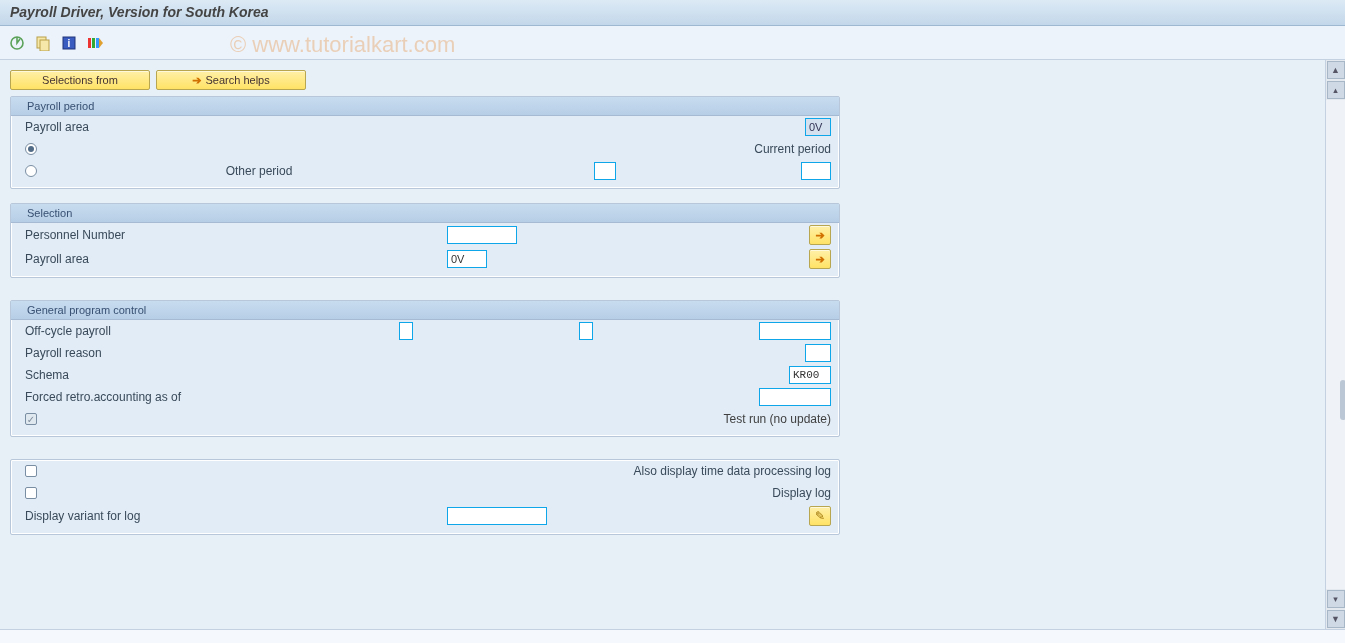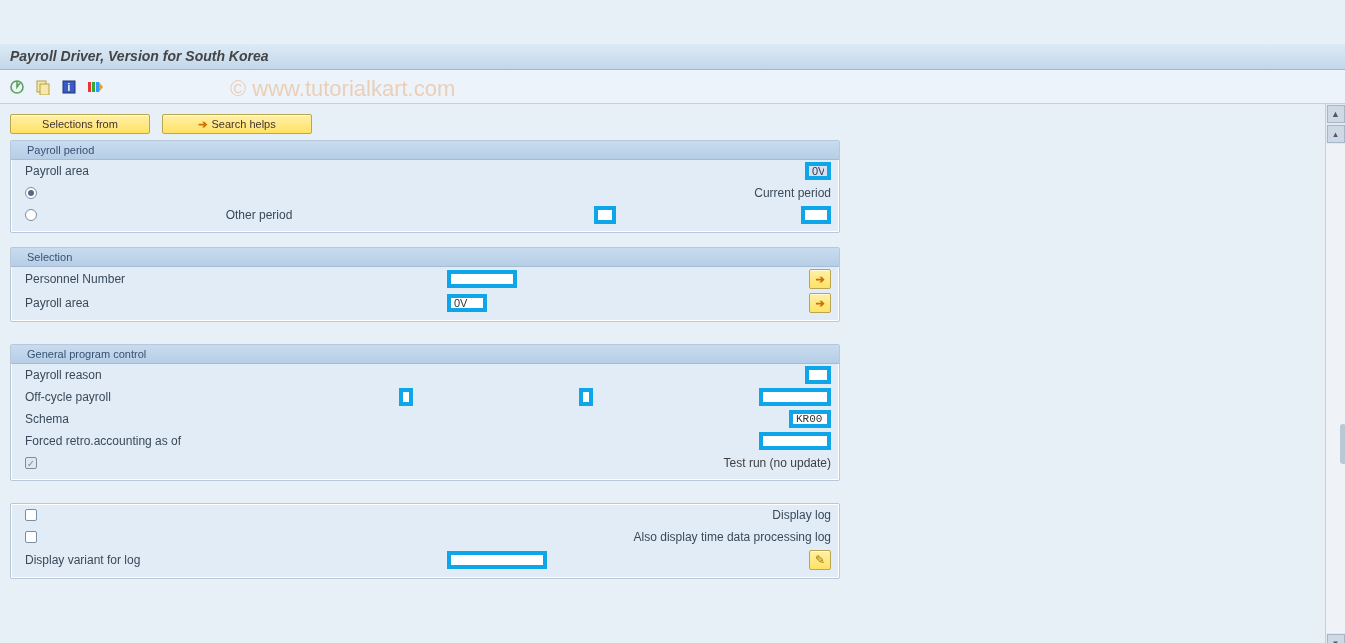--- a/index.html
+++ b/index.html
@@ -19,21 +19,20 @@
   }
   .titlebar {
     height: 26px;
     background: linear-gradient(#dceaf5,#c3d7ea);
     border-bottom: 1px solid #9db8d0;
     padding: 4px 10px;
     font-style: italic;
     font-weight: bold;
     font-size: 14px;
     color: #444;
-    margin-top: 44px;
   }
   .toolbar {
     height: 34px;
     background: #edf3fa;
     border-bottom: 1px solid #c3d1e0;
     display: flex;
     align-items: center;
     padding: 0 8px;
     gap: 8px;
   }
@@ -83,21 +82,21 @@
     border-radius: 3px;
   }
   .statusbar {
     position: absolute;
     left: 0; right: 0; bottom: 0;
     height: 14px;
     background: #f5f8fc;
     border-top: 1px solid #c3d1e0;
   }
 
-  .action-row { display: flex; gap: 12px; margin-bottom: 6px; }
+  .action-row { display: flex; gap: 6px; margin-bottom: 6px; }
   .yellow-btn {
     background: linear-gradient(#fff0a8,#ffe265);
     border: 1px solid #b8a650;
     height: 20px;
     display: inline-flex; align-items: center; justify-content: center;
     font-size: 11px; color: #433; cursor: pointer;
     padding: 0 8px; border-radius: 2px;
     box-shadow: inset 0 1px 0 rgba(255,255,255,0.6);
   }
   .yellow-btn.sel { width: 140px; }
@@ -125,21 +124,21 @@
     display: flex;
     align-items: center;
     padding: 2px 8px 2px 14px;
     min-height: 22px;
     justify-content: space-between;
   }
   .label { width: 210px; color: #3a4a5a; }
   .label.disabled { color: #404040; }
   .inp {
     height: 18px;
-    border: 4px solid #0ea5e9;
+    border: 1px solid #0ea5e9;
     background: #fff;
     padding: 0 3px;
     font-size: 11px;
     color: #333;
   }
   .inp.ro { background: #d5e1ee; color: #335; }
   .ctrl-col { width: 150px; display: flex; gap: 4px; }
   .radio, .check {
     width: 12px; height: 12px; border: 1px solid #7a8ea3;
     border-radius: 50%; margin-right: 6px; background: #fff;
@@ -240,53 +239,53 @@
           <span class="arrow-orange" style="margin:0">➔</span>
         </div>
       </div>
     </div>
 
     <div class="spacer"></div>
 
     <div class="group">
       <div class="group-title">General program control</div>
       <div class="row">
-        <span class="label">Payroll reason</span>
-        <input class="inp" style="width: 26px;" value="">
-      </div>
-      <div class="row">
         <span class="label">Off-cycle payroll</span>
         <input class="inp" style="width: 14px;" value="">
         <input class="inp" style="width: 14px; margin-left: 2px;" value="">
         <input class="inp" style="width: 72px; margin-left: 2px;" value="">
       </div>
       <div class="row">
+        <span class="label">Payroll reason</span>
+        <input class="inp" style="width: 26px;" value="">
+      </div>
+      <div class="row">
         <span class="label">Schema</span>
         <input class="inp" style="width: 42px; font-family: Liberation Mono, monospace;" value="KR00">
       </div>
       <div class="row">
         <span class="label">Forced retro.accounting as of</span>
         <input class="inp" style="width: 72px;" value="">
       </div>
       <div class="row">
         <span class="check sel"></span>
         <span class="label disabled" style="width:auto">Test run (no update)</span>
       </div>
     </div>
 
     <div class="spacer"></div>
 
     <div class="group">
       <div class="row">
         <span class="check"></span>
+        <span>Also display time data processing log</span>
+      </div>
+      <div class="row">
+        <span class="check"></span>
         <span>Display log</span>
-      </div>
-      <div class="row">
-        <span class="check"></span>
-        <span>Also display time data processing log</span>
       </div>
       <div class="row">
         <span class="label">Display variant for log</span>
         <div class="ctrl-col">
           <input class="inp" style="width: 100px;" value="">
         </div>
         <div class="yellow-btn small">
           <span class="pencil">✎</span>
         </div>
       </div>

